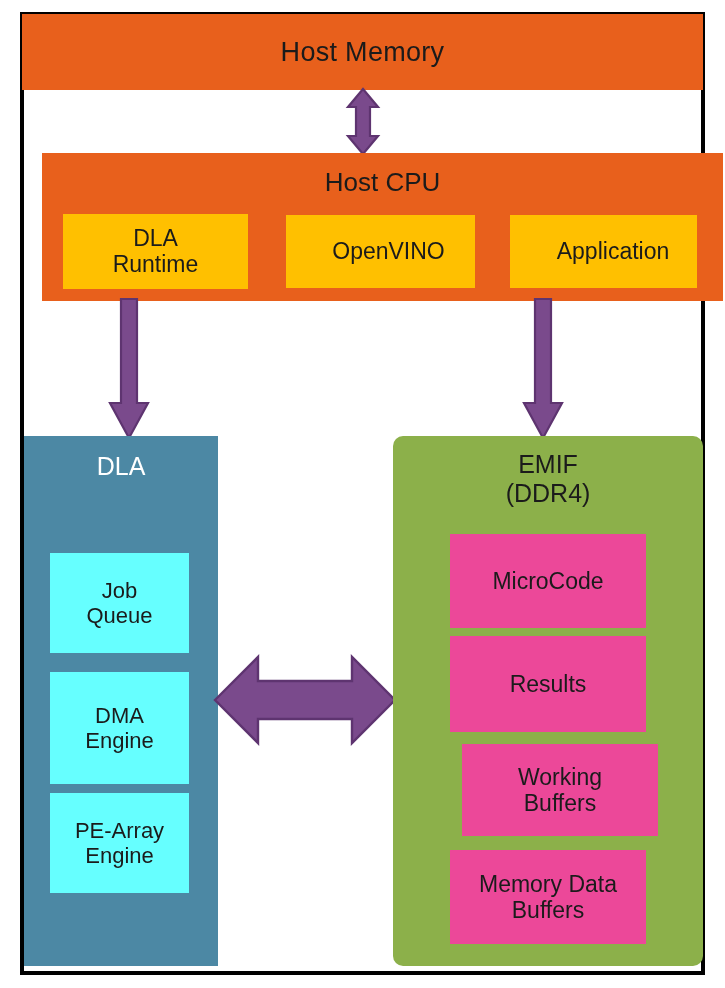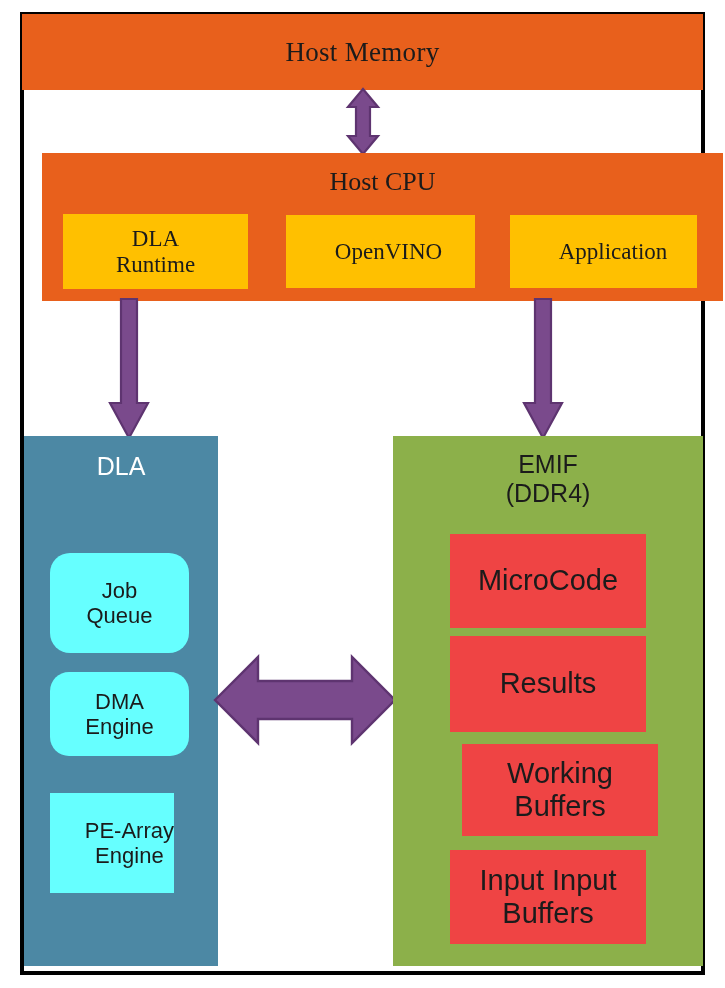--- a/index.html
+++ b/index.html
@@ -33,21 +33,20 @@
     position: absolute;
     box-sizing: border-box;
     display: flex;
     flex-direction: column;
     align-items: center;
     text-align: center;
   }
   .band {
     position: absolute;
     box-sizing: border-box;
-    font-family: Liberation Serif, serif;
   }
   
   #host-memory {
     left: 22px;
     top: 14px;
     width: 681px;
     height: 76px;
     background: #E8601C;
     display: flex;
     align-items: center;
@@ -116,51 +115,52 @@
     display: flex;
     align-items: center;
     justify-content: center;
     color: #1b1b1b;
     font-size: 22px;
     line-height: 1.14;
     white-space: pre-line;
     text-align: center;
     box-sizing: border-box;
   }
-  #box-job-queue { left: 26px; top: 117px; width: 139px; height: 100px; border-radius: 20px; }
-  #box-dma       { left: 26px; top: 236px; width: 139px; height: 84px; border-radius: 19px; }
-  #box-pe        { left: 26px; top: 357px; width: 124px; height: 100px; justify-content: flex-end; }
+  #box-job-queue { left: 26px; top: 117px; width: 139px; height: 100px; }
+  #box-dma       { left: 26px; top: 236px; width: 139px; height: 112px; }
+  #box-pe        { left: 26px; top: 357px; width: 139px; height: 100px; }
 
   
   #emif {
     left: 393px;
     top: 436px;
     width: 310px;
     height: 530px;
     background: #8CB04A;
+    border-radius: 10px;
   }
   #emif .title {
     position: absolute;
     left: 0;
     right: 0;
     top: 14px;
     text-align: center;
     color: #1b1b1b;
     font-size: 25px;
     line-height: 1.16;
     white-space: pre-line;
   }
   .green-box {
     position: absolute;
-    background: #ef4444;
-    display: flex;
-    align-items: center;
-    justify-content: center;
-    color: #1b1b1b;
-    font-size: 29px;
+    background: #ec4899;
+    display: flex;
+    align-items: center;
+    justify-content: center;
+    color: #1b1b1b;
+    font-size: 23px;
     line-height: 1.14;
     white-space: pre-line;
     text-align: center;
     box-sizing: border-box;
   }
   #box-microcode { left: 57px; top: 98px;  width: 196px; height: 94px; }
   #box-results   { left: 57px; top: 200px; width: 196px; height: 96px; }
   #box-working   { left: 57px; top: 308px; width: 196px; height: 92px; margin-left: 12px; }
   #box-inputdata { left: 57px; top: 414px; width: 196px; height: 94px; }
 
@@ -238,18 +238,18 @@
       <span>MicroCode</span>
     </div>
     <div class="green-box" id="box-results">
       <span>Results</span>
     </div>
     <div class="green-box" id="box-working">
       <span>Working
 Buffers</span>
     </div>
     <div class="green-box" id="box-inputdata">
-      <span>Input Input
+      <span>Memory Data
 Buffers</span>
     </div>
   </div>
 
 </div>
 
 </body></html>

